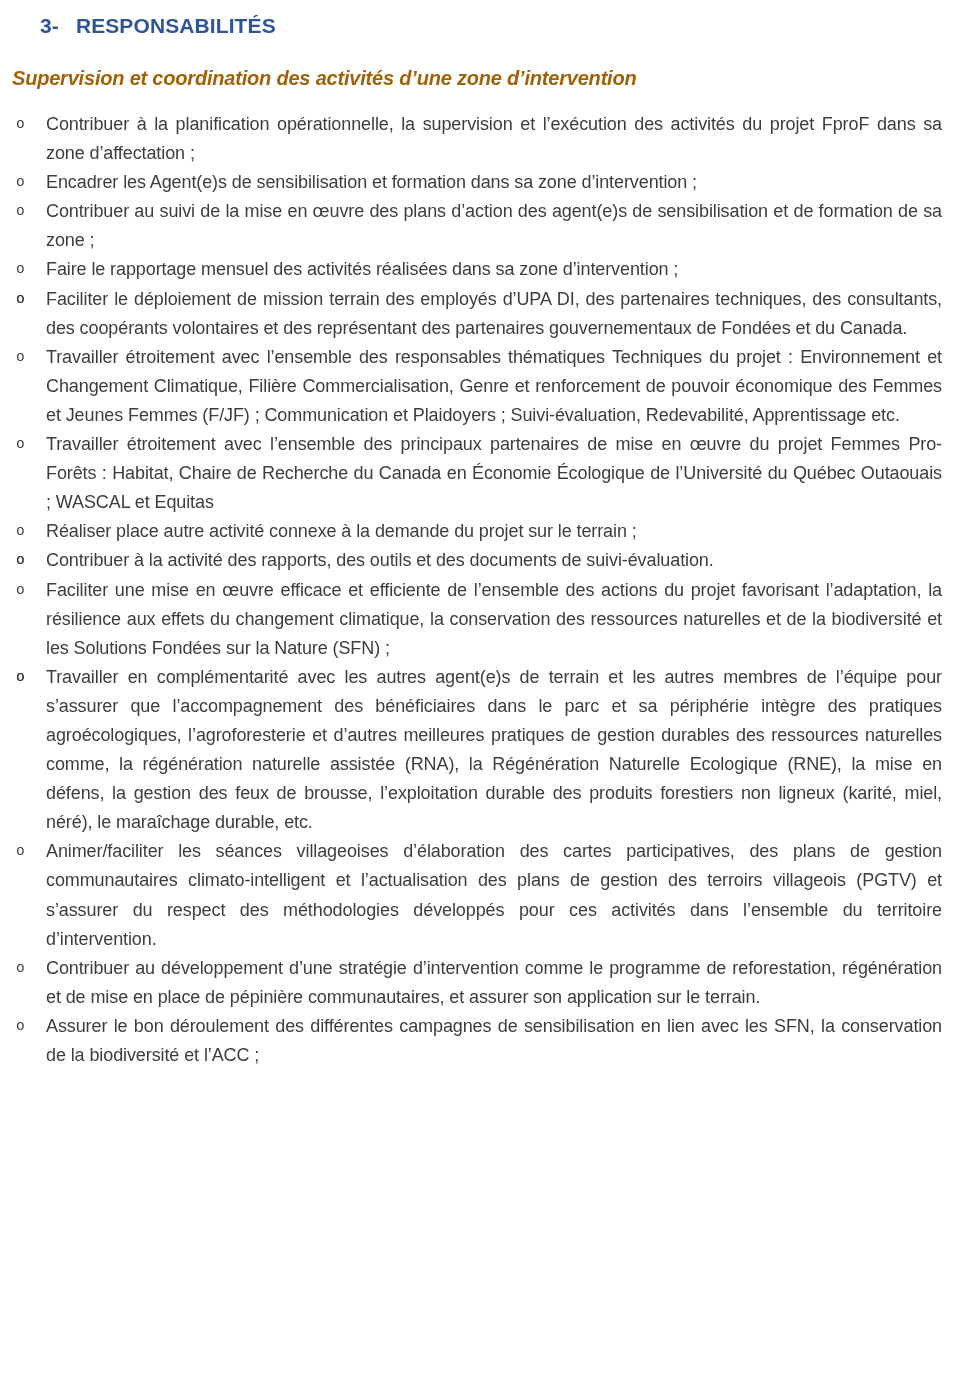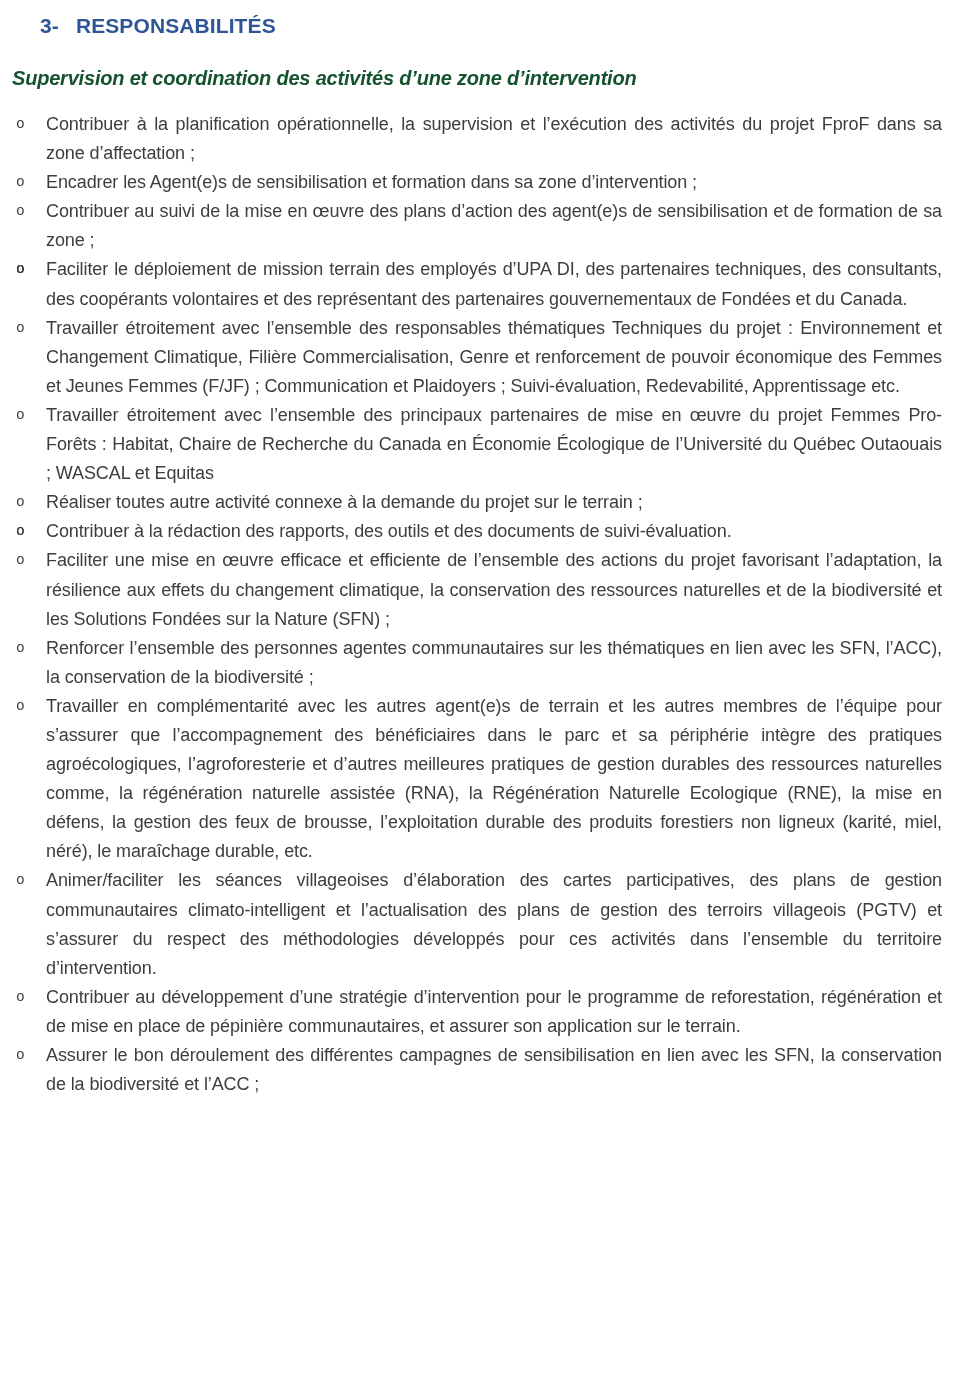--- a/index.html
+++ b/index.html
@@ -22,21 +22,21 @@
     line-height: 24px;
     color: #2e5596;
     letter-spacing: 0.1px;
   }
   .subheading {
     margin: 27px 18px 0 12px;
     font-size: 20px;
     font-weight: bold;
     font-style: italic;
     line-height: 26px;
-    color: #14532d;
+    color: #a16207;
     letter-spacing: -0.2px;
   }
   .resp-list {
     list-style: none;
     margin: 19px 18px 0 0;
     padding: 0;
   }
   .resp-item {
     position: relative;
     padding-left: 46px;
@@ -80,20 +80,21 @@
         <span class="item-text">Encadrer les Agent(e)s de sensibilisation et formation dans sa zone d’intervention ;</span>
       </li>
 
       <li class="resp-item">
         <span class="marker">o</span>
         <span class="item-text">Contribuer au suivi de la mise en œuvre des plans d’action des agent(e)s de sensibilisation et de formation de sa zone ;</span>
       </li>
 
       <li class="resp-item">
         <span class="marker">o</span>
+        <span class="item-text">Faire le rapportage mensuel des activités réalisées dans sa zone d’intervention ;</span>
       </li>
 
       <li class="resp-item">
         <span class="marker">o</span>
       </li>
 
       <li class="resp-item">
         <span class="marker">o</span>
         <span class="item-text">Faciliter le déploiement de mission terrain des employés d’UPA DI, des partenaires techniques, des consultants, des coopérants volontaires et des représentant des partenaires gouvernementaux de Fondées et du Canada.</span>
       </li>
@@ -103,55 +104,54 @@
         <span class="item-text">Travailler étroitement avec l’ensemble des responsables thématiques Techniques du projet : Environnement et Changement Climatique, Filière Commercialisation, Genre et renforcement de pouvoir économique des Femmes et Jeunes Femmes (F/JF) ; Communication et Plaidoyers ; Suivi-évaluation, Redevabilité, Apprentissage etc.</span>
       </li>
 
       <li class="resp-item">
         <span class="marker">o</span>
         <span class="item-text">Travailler étroitement avec l’ensemble des principaux partenaires de mise en œuvre du projet Femmes Pro-Forêts : Habitat, Chaire de Recherche du Canada en Économie Écologique de l’Université du Québec Outaouais ; WASCAL et Equitas</span>
       </li>
 
       <li class="resp-item">
         <span class="marker">o</span>
-        <span class="item-text">Réaliser toutes autre activité connexe à la demande du projet sur le terrain ;</span>
+        <span class="item-text">Réaliser place autre activité connexe à la demande du projet sur le terrain ;</span>
       </li>
 
       <li class="resp-item">
         <span class="marker">o</span>
       </li>
 
       <li class="resp-item">
         <span class="marker">o</span>
-        <span class="item-text">Contribuer à la rédaction des rapports, des outils et des documents de suivi-évaluation.</span>
+        <span class="item-text">Contribuer à la activité des rapports, des outils et des documents de suivi-évaluation.</span>
       </li>
 
       <li class="resp-item">
         <span class="marker">o</span>
         <span class="item-text">Faciliter une mise en œuvre efficace et efficiente de l’ensemble des actions du projet favorisant l’adaptation, la résilience aux effets du changement climatique, la conservation des ressources naturelles et de la biodiversité et les Solutions Fondées sur la Nature (SFN) ;</span>
       </li>
 
       <li class="resp-item">
         <span class="marker">o</span>
-        <span class="item-text">Renforcer l’ensemble des personnes agentes communautaires sur les thématiques en lien avec les SFN, l’ACC), la conservation de la biodiversité ;</span>
       </li>
 
       <li class="resp-item">
         <span class="marker">o</span>
         <span class="item-text">Travailler en complémentarité avec les autres agent(e)s de terrain et les autres membres de l’équipe pour s’assurer que l’accompagnement des bénéficiaires dans le parc et sa périphérie intègre des pratiques agroécologiques, l’agroforesterie et d’autres meilleures pratiques de gestion durables des ressources naturelles comme, la régénération naturelle assistée (RNA), la Régénération Naturelle Ecologique (RNE), la mise en défens, la gestion des feux de brousse, l’exploitation durable des produits forestiers non ligneux (karité, miel, néré), le maraîchage durable, etc.</span>
       </li>
 
       <li class="resp-item">
         <span class="marker">o</span>
         <span class="item-text">Animer/faciliter les séances villageoises d’élaboration des cartes participatives, des plans de gestion communautaires climato-intelligent et l’actualisation des plans de gestion des terroirs villageois (PGTV) et s’assurer du respect des méthodologies développés pour ces activités dans l’ensemble du territoire d’intervention.</span>
       </li>
 
       <li class="resp-item">
         <span class="marker">o</span>
-        <span class="item-text">Contribuer au développement d’une stratégie d’intervention pour le programme de reforestation, régénération et de mise en place de pépinière communautaires, et assurer son application sur le terrain.</span>
+        <span class="item-text">Contribuer au développement d’une stratégie d’intervention comme le programme de reforestation, régénération et de mise en place de pépinière communautaires, et assurer son application sur le terrain.</span>
       </li>
 
       <li class="resp-item">
         <span class="marker">o</span>
         <span class="item-text">Assurer le bon déroulement des différentes campagnes de sensibilisation en lien avec les SFN, la conservation de la biodiversité et l’ACC ;</span>
       </li>
     </ul>
 
 </div>
 

